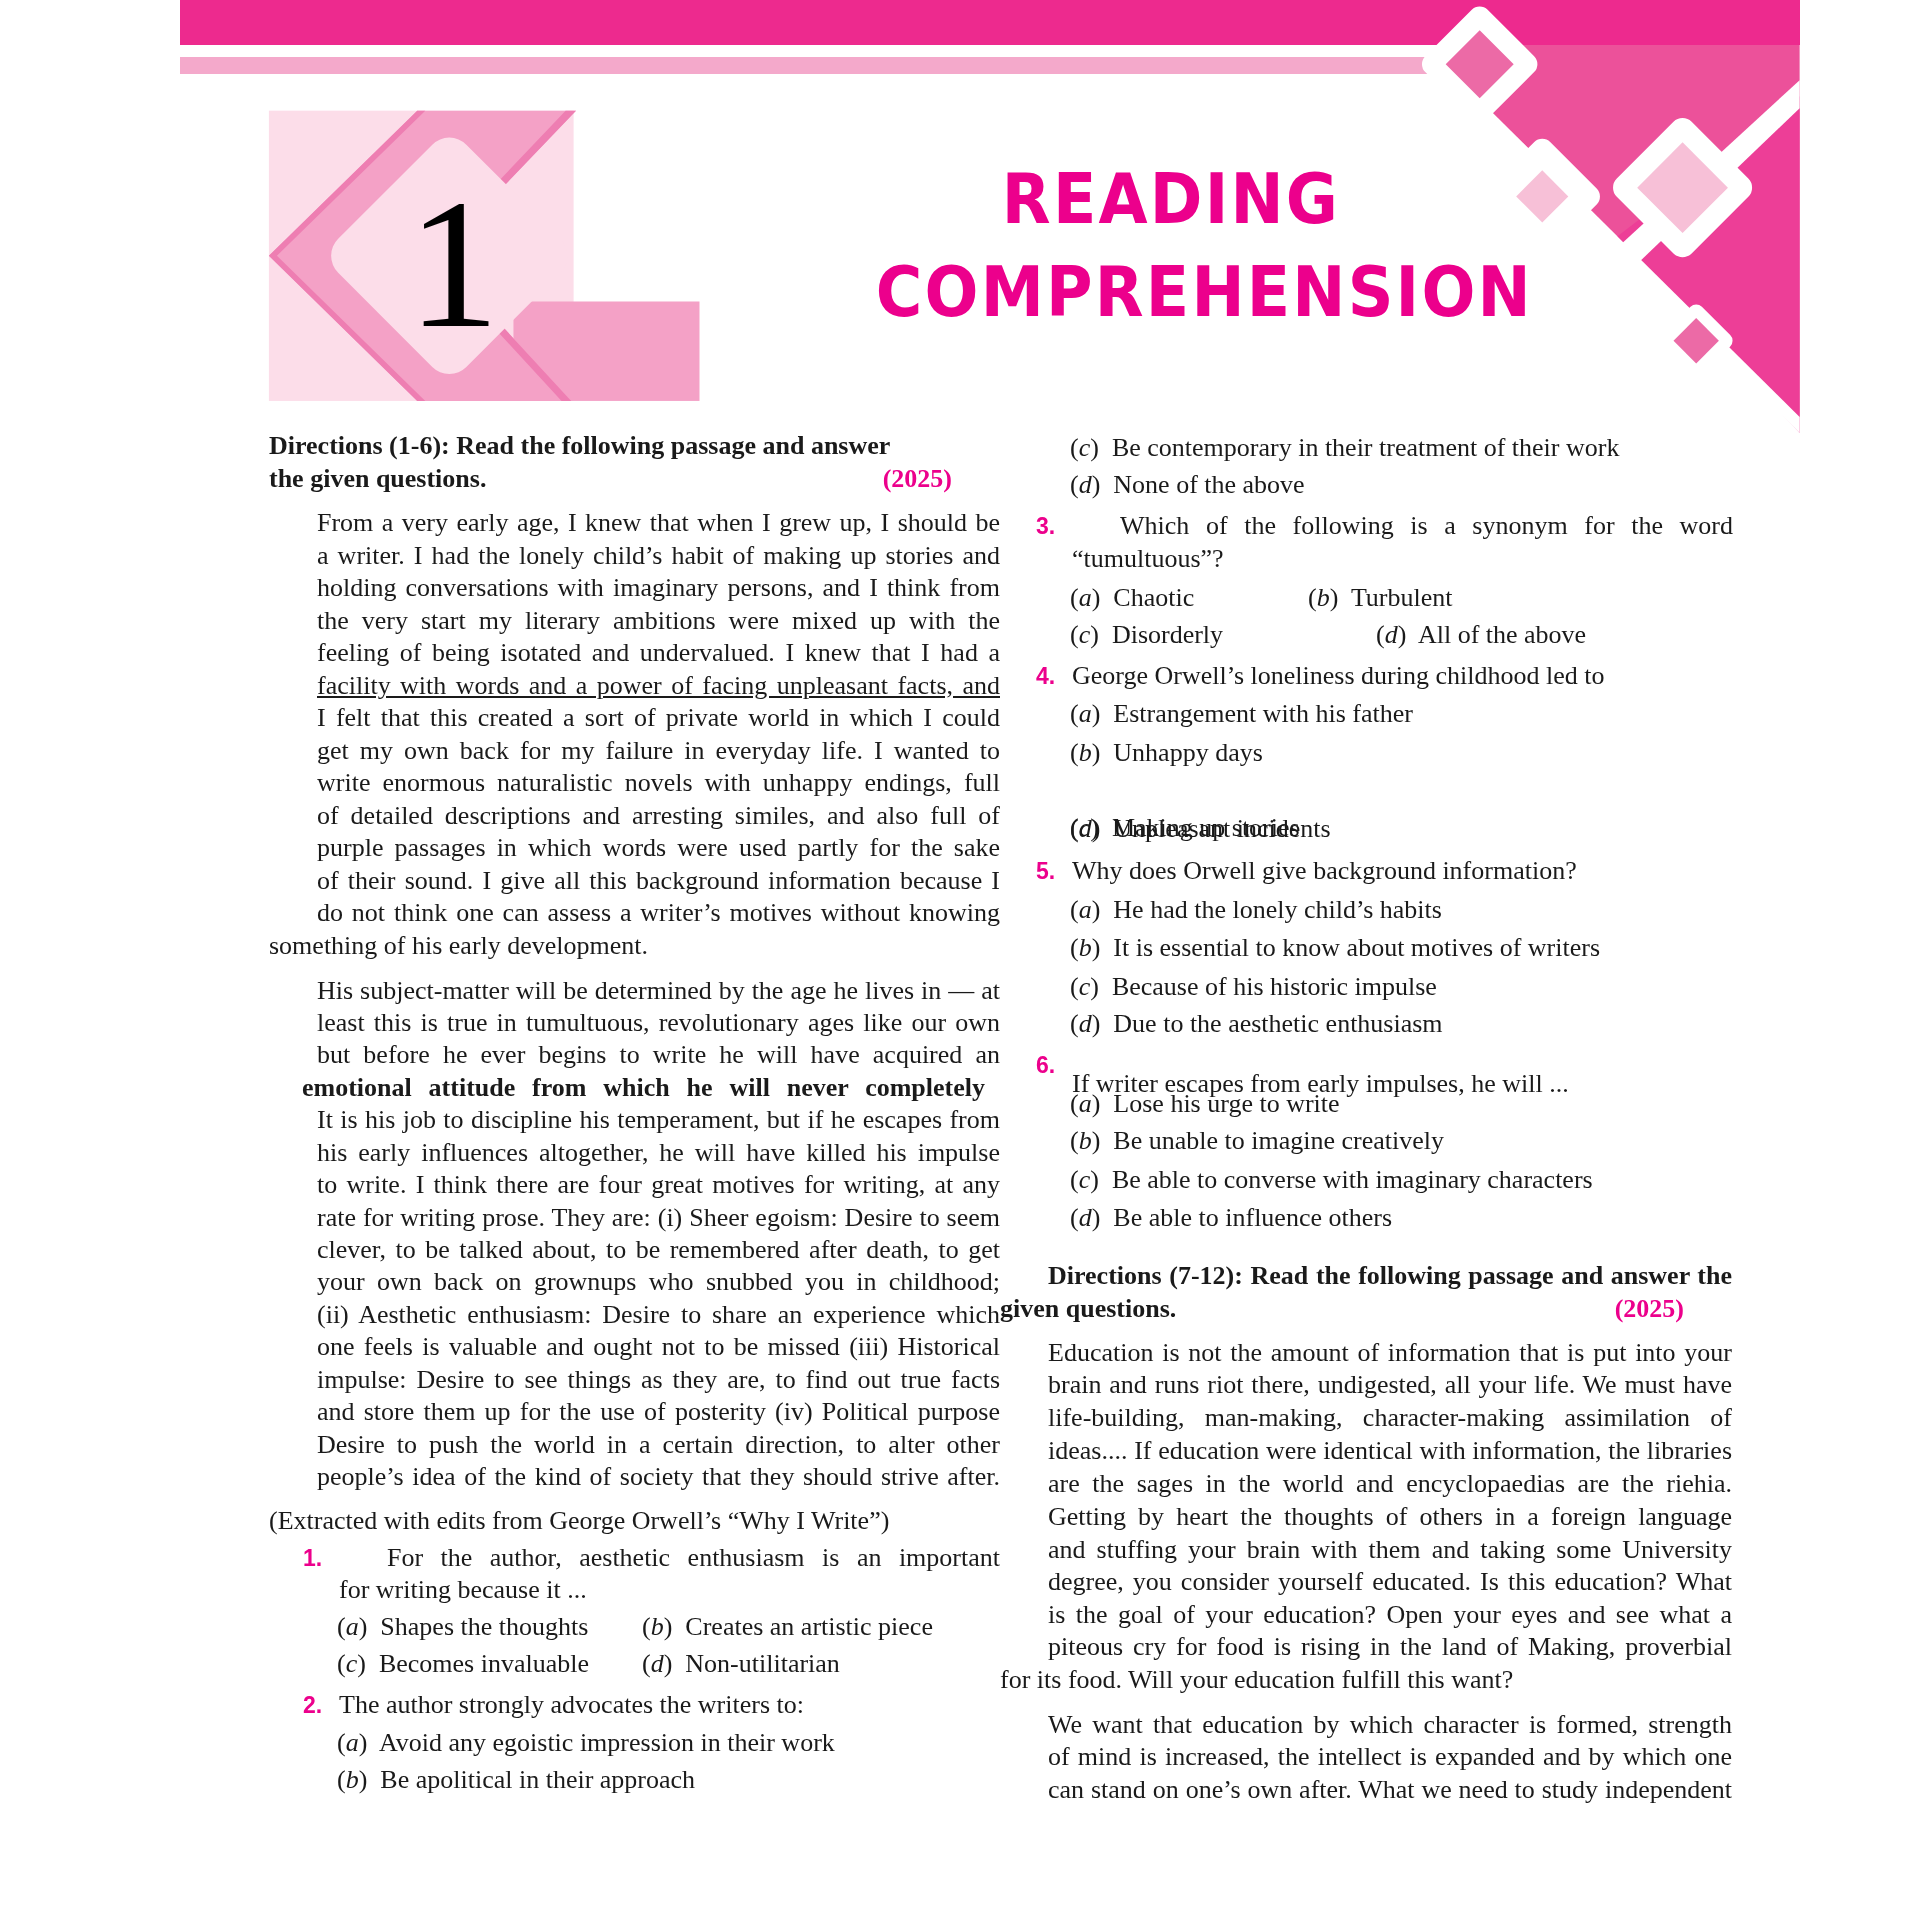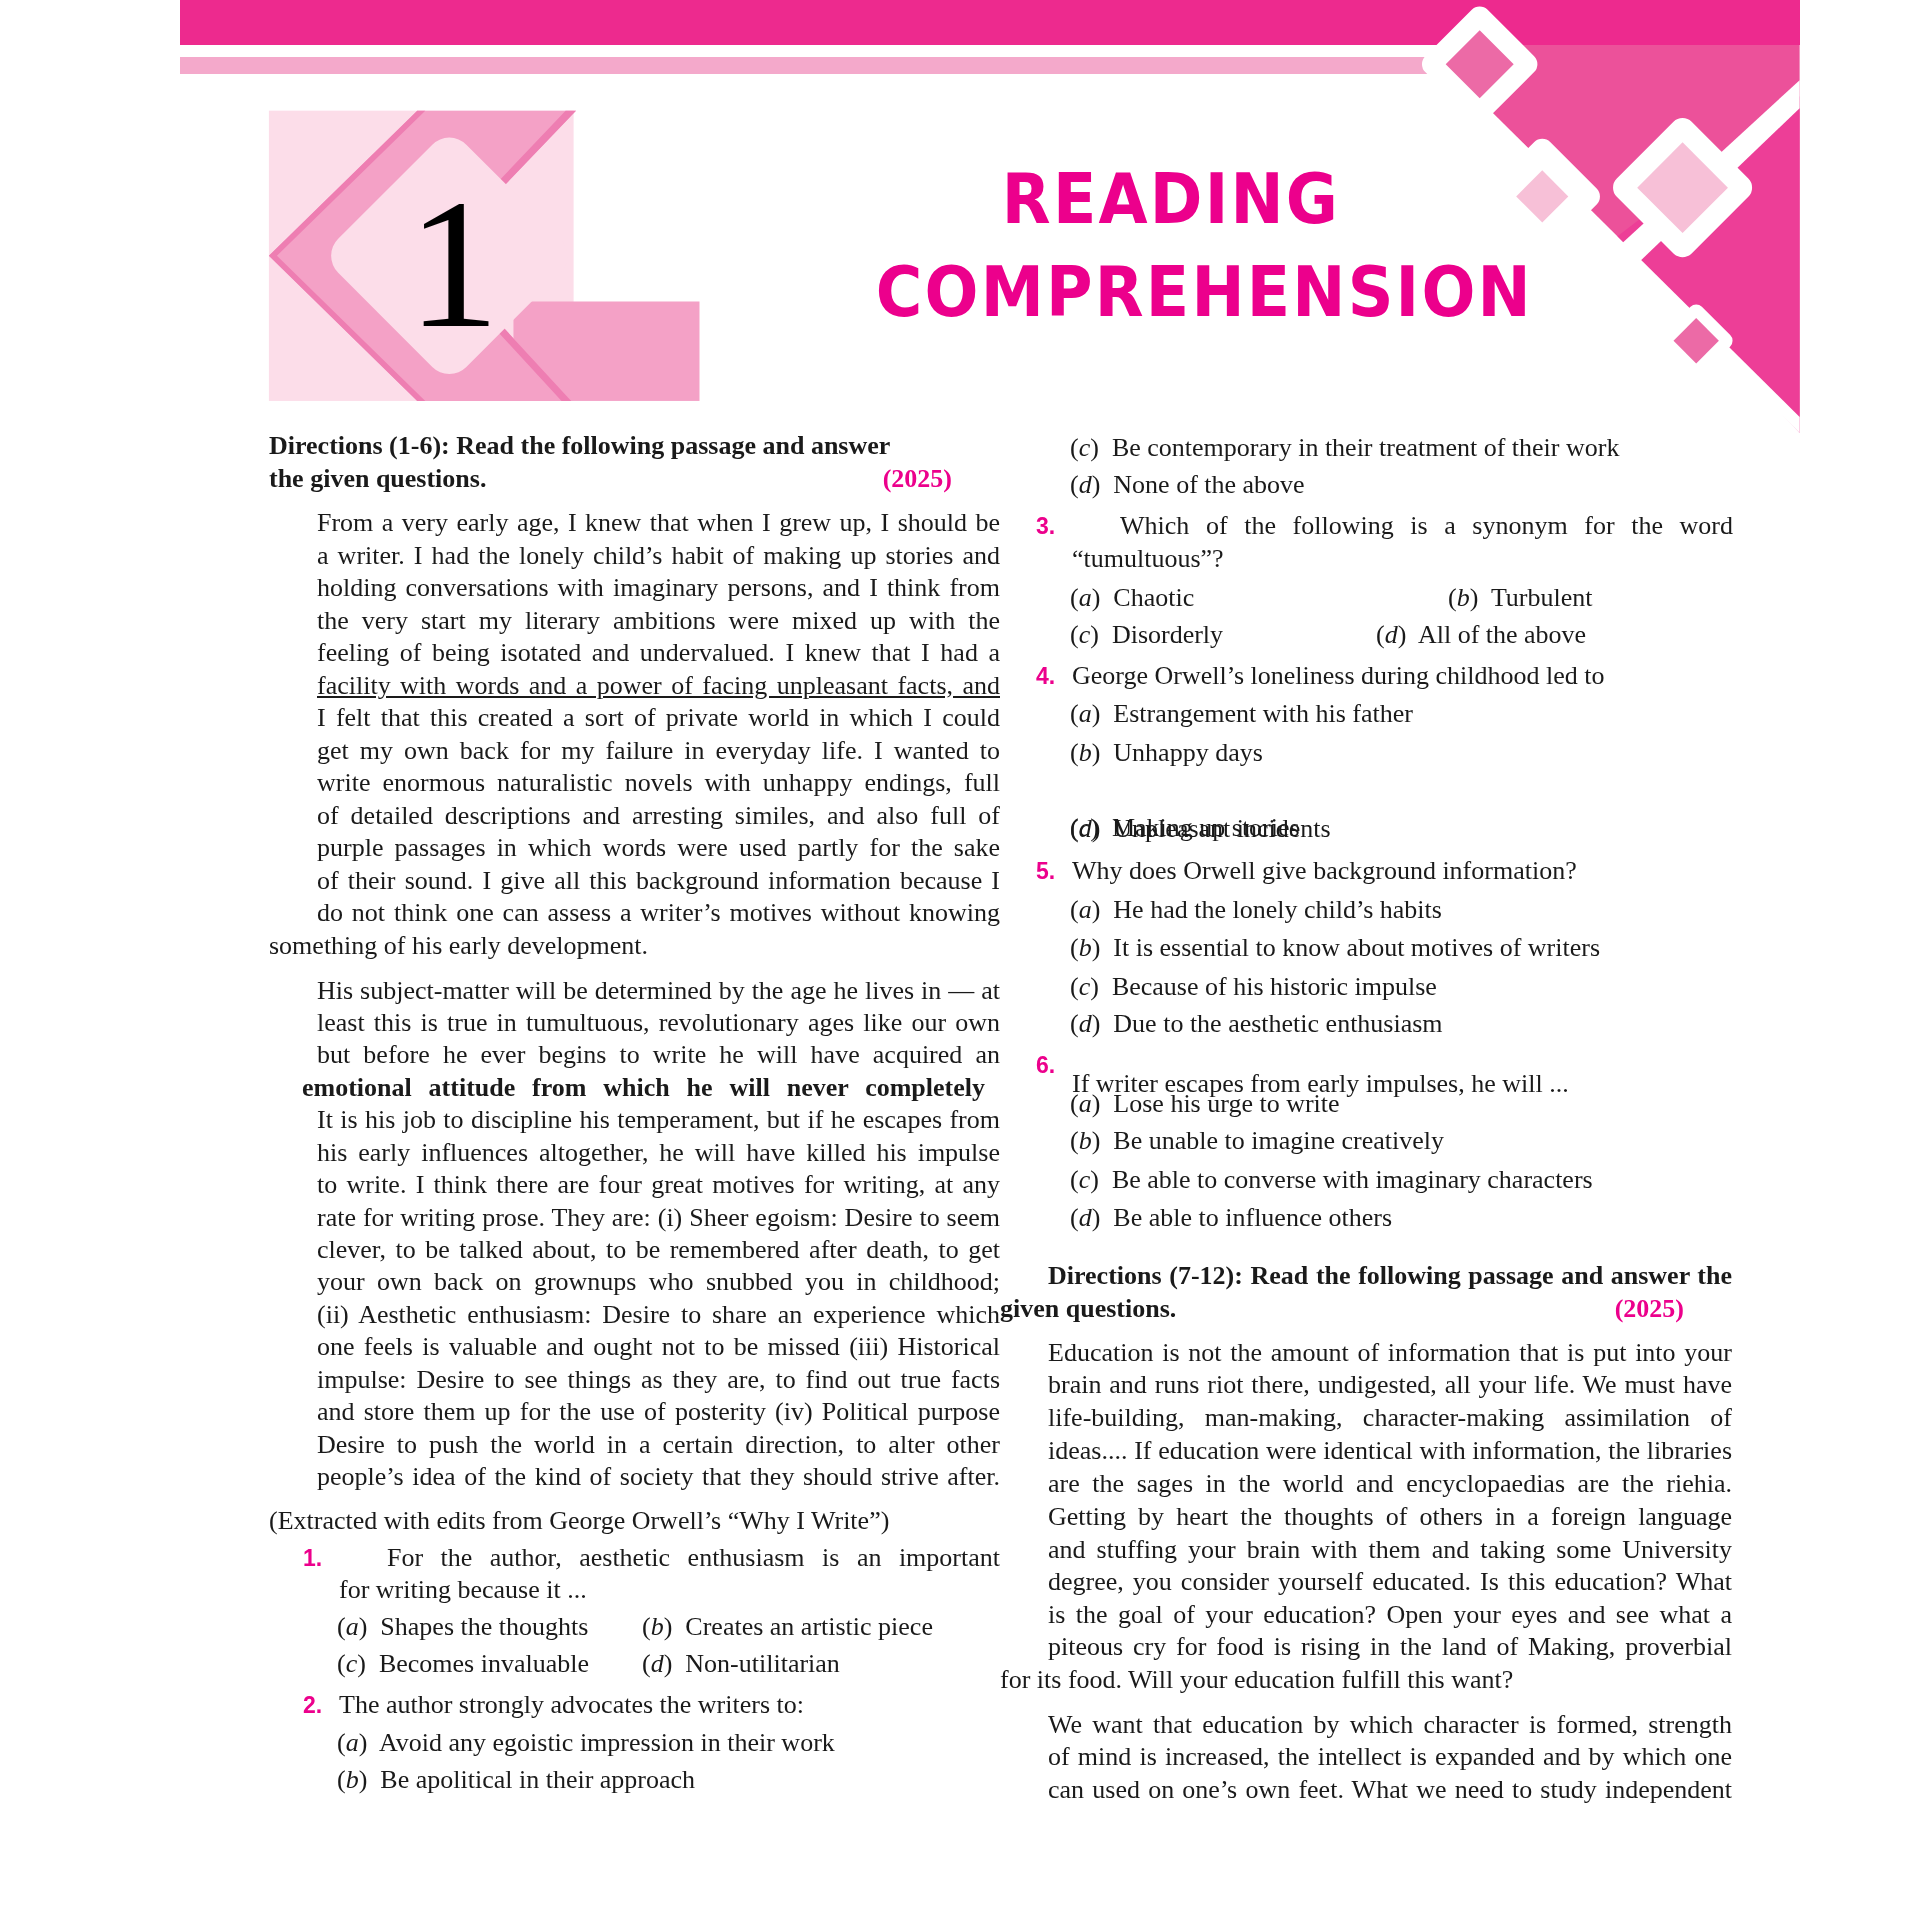--- a/index.html
+++ b/index.html
@@ -135,21 +135,21 @@
 <div>
 
   <div class="line" style="left:1070px; top:432px;">(<i>c</i>)&nbsp; <span>Be contemporary in their treatment of their work</span></div>
   <div class="line" style="left:1070px; top:469px;">(<i>d</i>)&nbsp; <span>None of the above</span></div>
 
   <div>
     <span class="qnum line" style="left:1036px; top:510px;">3.</span>
     <div class="line just" style="left:1072px; top:510px; width:613px;">Which of the following  is a synonym for the word</div>
     <div class="line" style="left:1072px; top:543px;">“tumultuous”?</div>
     <div class="line" style="left:1070px; top:582px;">(<i>a</i>)&nbsp; <span>Chaotic</span></div>
-    <div class="line" style="left:1448px; top:582px;">(<i>b</i>)&nbsp; <span>Turbulent</span></div>
+    <div class="line" style="left:1308px; top:582px;">(<i>b</i>)&nbsp; <span>Turbulent</span></div>
     <div class="line" style="left:1070px; top:619px;">(<i>c</i>)&nbsp; <span>Disorderly</span></div>
     <div class="line" style="left:1376px; top:619px;">(<i>d</i>)&nbsp; <span>All of the above</span></div>
   </div>
 
   <div>
     <span class="qnum line" style="left:1036px; top:660px;">4.</span>
     <div class="line" style="left:1072px; top:660px;">George Orwell’s loneliness during childhood led to</div>
     <div class="line" style="left:1070px; top:698px;">(<i>a</i>)&nbsp; <span>Estrangement with his father</span></div>
     <div class="line" style="left:1070px; top:737px;">(<i>b</i>)&nbsp; <span>Unhappy days</span></div>
     <div class="line" style="left:1070px; top:776px;margin-top:36px;">(<i>c</i>)&nbsp; <span>Making up stories</span></div>
@@ -190,16 +190,16 @@
     <div class="line just" style="left:1000px; top:1534px; width:684px;">and stuffing your brain with them and taking some University</div>
     <div class="line just" style="left:1000px; top:1566px; width:684px;">degree, you consider yourself educated. Is this education? What</div>
     <div class="line just" style="left:1000px; top:1599px; width:684px;">is the goal of your education? Open your eyes and see what a</div>
     <div class="line just" style="left:1000px; top:1631px; width:684px;">piteous cry for food is rising in the land of Making, proverbial</div>
     <div class="line" style="left:1000px; top:1664px; width:684px;">for its food. Will your education fulfill this want?</div>
   </div>
 
   <div>
     <div class="line just" style="left:1000px; top:1709px; width:684px;">We want that education by which character is formed, strength</div>
     <div class="line just" style="left:1000px; top:1741px; width:684px;">of mind is increased, the intellect is expanded and by which one</div>
-    <div class="line just" style="left:1000px; top:1774px; width:684px;">can used on one’s own feet. What we need to study independent</div>
+    <div class="line just" style="left:1000px; top:1774px; width:684px;">can stand on one’s own after. What we need to study independent</div>
   </div>
 </div>
 
 
 </body></html>

